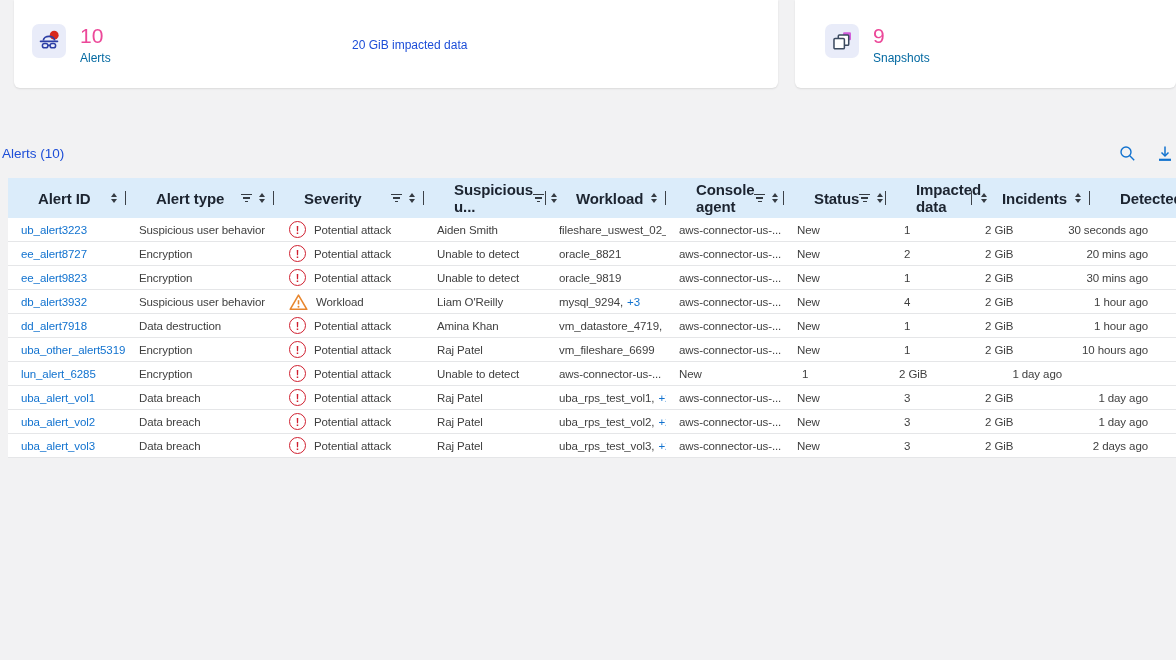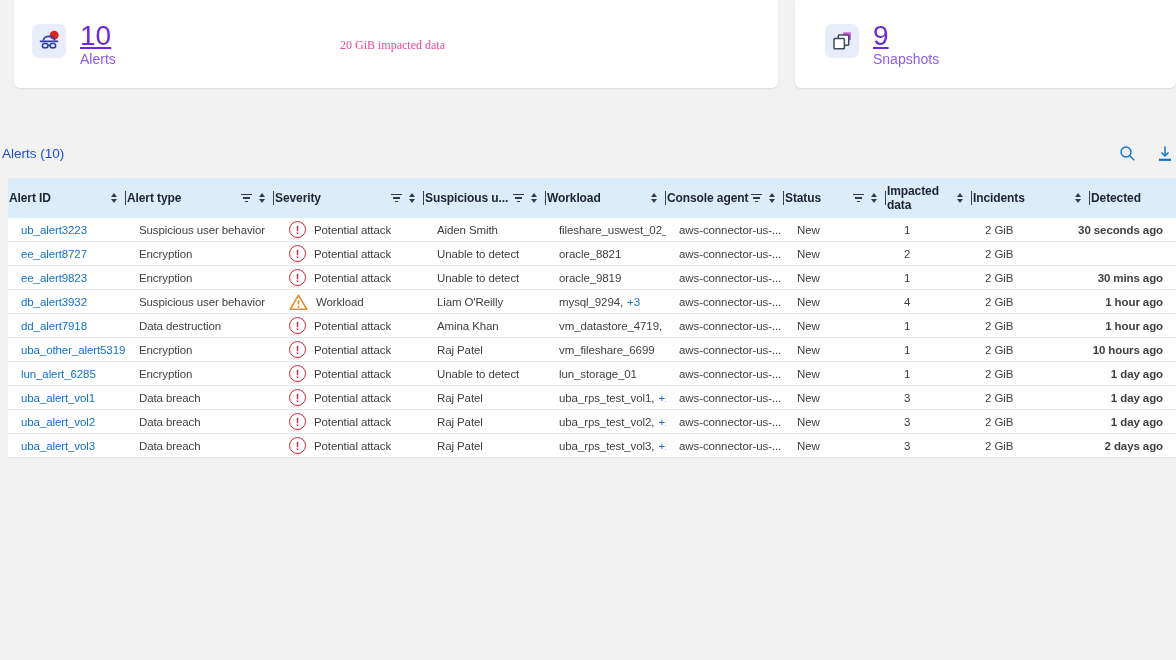--- a/index.html
+++ b/index.html
@@ -8,61 +8,61 @@
 
   
   .cards-row { display:flex; height:88px; padding-left:14px; }
   .card { background:#fff; border-radius:0 0 6px 6px; box-shadow:0 1px 2px rgba(0,0,0,.10);
     position:relative; display:flex; align-items:flex-start; }
   .card-left { width:764px; padding:24px 0 0 18px; }
   .card-right { flex:1; margin-left:17px; padding:24px 0 0 30px; }
   .icon-tile { width:34px; height:34px; border-radius:7px; background:#e9ecf9;
     display:flex; align-items:center; justify-content:center; flex:none; }
   .stat { margin-left:14px; }
-  .stat-num { font-size:28px; line-height:24px; color:#6d28d9; font-weight:400;text-decoration:underline; }
-  .stat-label { font-size:14px; color:#8b5cf6; margin-top:3px; }
-  .impacted { position:absolute; left:326px; top:38px; font-size:12px; color:#ec4899;font-family:Liberation Serif, serif; }
+  .stat-num { font-size:21px; line-height:24px; color:#ec4899; font-weight:400; }
+  .stat-label { font-size:12px; color:#0369a1; margin-top:3px; }
+  .impacted { position:absolute; left:338px; top:38px; font-size:12px; color:#1d4ed8; }
 
   
   .section-header { display:flex; align-items:center; margin-top:56px; height:18px;
     padding:0 2px 0 2px; }
   .section-title { font-size:13.5px; color:#1d4ed8; font-weight:500; }
   .sh-spacer { flex:1; }
   .toolbar { display:flex; align-items:center; gap:20px; }
   .tool-btn { width:18px; height:18px; display:flex; align-items:center; justify-content:center;
     cursor:pointer; }
 
   
   .alerts-table { margin:16px 0 0 8px; width:1168px; }
   .grid { display:grid;
     grid-template-columns:118px 148px 150px 122px 120px 118px 102px 86px 118px minmax(60px,1fr); }
   .thead { background:#dbecfa; height:40px; }
-  .th { position:relative; display:flex; align-items:center; padding-left:1px;
-    font-size:12px; font-weight:700; color:#1c2430; letter-spacing:-0.1px; }
+  .th { position:relative; display:flex; align-items:center; padding-left:30px;
+    font-size:15px; font-weight:700; color:#1c2430; letter-spacing:-0.1px; }
   .th:not(:last-child)::after { content:""; position:absolute; right:0; top:13px;
     width:1px; height:14px; background:#3c4148; }
   .th-icons { margin-left:auto; display:flex; align-items:center; gap:7px; padding-right:9px; }
   .filter-icon { display:flex; flex-direction:column; align-items:center; gap:1.8px; cursor:pointer; }
   .filter-icon i { display:block; height:1.7px; background:#353b42; }
   .filter-icon i:nth-child(1){ width:11px; } .filter-icon i:nth-child(2){ width:7px; }
   .filter-icon i:nth-child(3){ width:3.5px; }
   .sort-icon { display:flex; flex-direction:column; align-items:center; gap:2.5px; cursor:pointer; }
   .sort-icon .tri-up { width:0; height:0; border-left:3.6px solid transparent;
     border-right:3.6px solid transparent; border-bottom:4.6px solid #353b42; }
   .sort-icon .tri-down { width:0; height:0; border-left:3.6px solid transparent;
     border-right:3.6px solid transparent; border-top:4.6px solid #353b42; }
 
   .row { background:#fff; height:24px; border-bottom:1px solid #e5e6e8; }
   .cell { display:flex; align-items:center; padding-left:13px; padding-right:6px;
     font-size:11.5px; color:#3f3f3f; letter-spacing:-0.1px;
     white-space:nowrap; overflow:hidden; }
   .cell.c-severity { padding-left:15px; }
   .cell.c-incidents { padding-left:18px; }
   .cell.c-workload, .cell.c-agent { padding-right:0; }
-  .cell.c-detected { justify-content:flex-end; padding-right:13px; overflow:visible;font-weight:bold; }
+  .cell.c-detected { justify-content:flex-end; padding-right:28px; overflow:visible; }
   .link { color:#1172cf; cursor:pointer; }
   .wl-extra { color:#1172cf; margin-left:4px; cursor:pointer; flex:none; }
 
   .sev-circle { width:17px; height:17px; border-radius:50%; border:1.8px solid #d01f2f;
     color:#d01f2f; font-size:10.5px; font-weight:700; display:flex; align-items:center;
     justify-content:center; margin-right:8px; flex:none; }
   .sev-warn-svg { margin-right:8px; flex:none; }
 </style>
 </head>
 <body>
@@ -289,20 +289,23 @@
         </div>
         <div class="cell c-status">
           <span>New</span>
         </div>
         <div class="cell c-incidents">
           <span>2</span>
         </div>
         <div class="cell c-impacted">
           <span>2 GiB</span>
         </div>
+        <div class="cell c-detected">
+          <span>20 mins ago</span>
+        </div>
       </div>
       <div class="row grid">
         <div class="cell c-id">
           <span class="link">ee_alert9823</span>
         </div>
         <div class="cell c-type">
           <span>Encryption</span>
         </div>
         <div class="cell c-severity">
           <span class="sev-circle">!</span>
@@ -441,23 +444,20 @@
         <div class="cell c-type">
           <span>Encryption</span>
         </div>
         <div class="cell c-severity">
           <span class="sev-circle">!</span>
           <span>Potential attack</span>
         </div>
         <div class="cell c-user">
           <span>Unable to detect</span>
         </div>
-        <div class="cell c-workload">
-          <span>lun_storage_01</span>
-        </div>
         <div class="cell c-agent">
           <span>aws-connector-us-...</span>
         </div>
         <div class="cell c-status">
           <span>New</span>
         </div>
         <div class="cell c-incidents">
           <span>1</span>
         </div>
         <div class="cell c-impacted">

